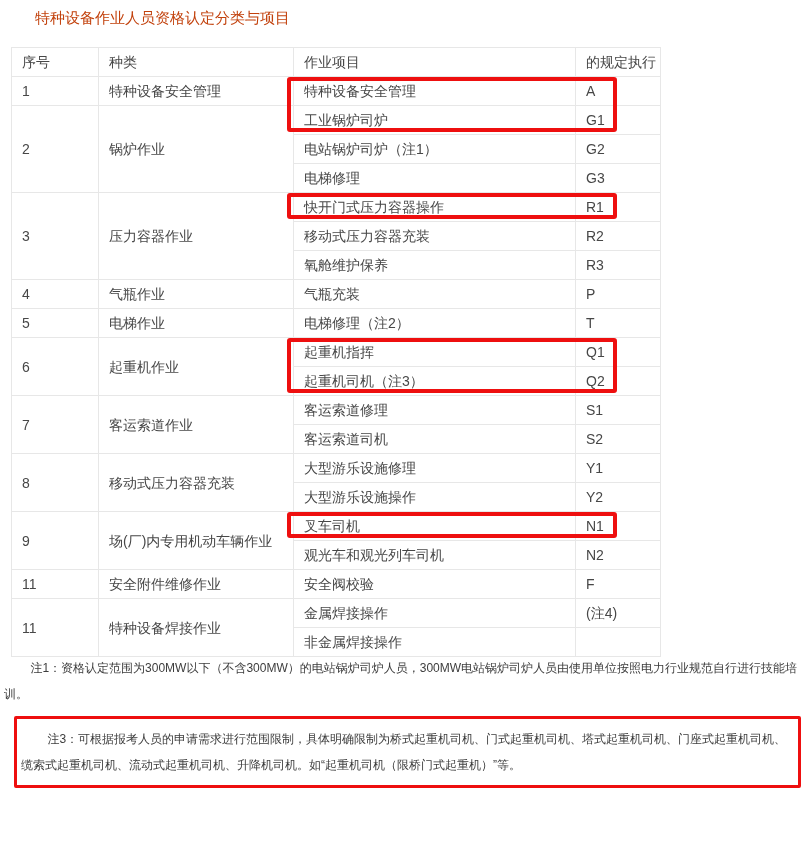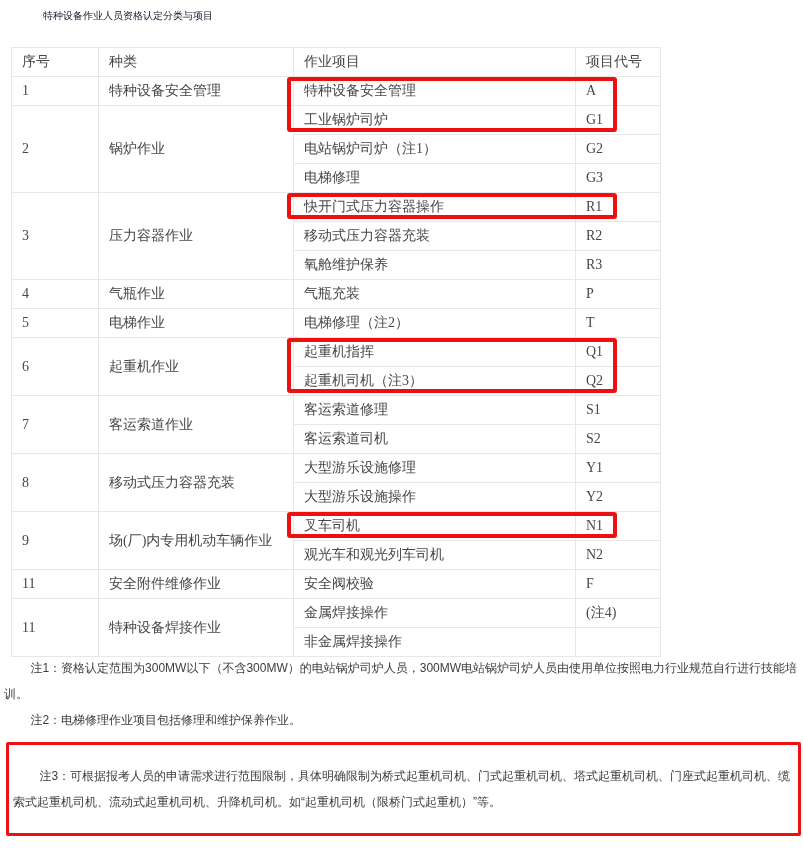--- a/index.html
+++ b/index.html
@@ -10,32 +10,31 @@
   }
   #page {
     position: relative;
     width: 803px;
     height: 856px;
     background: #ffffff;
     overflow: hidden;
   }
   .doc-title {
     position: absolute;
-    left: 43px;
+    left: 35px;
     top: 9px;
-    font-size: 10px;
-    color: #0f172a;
+    font-size: 15px;
+    color: #c2410c;
     white-space: nowrap;
   }
   .table-wrap {
     position: absolute;
     left: 11px;
     top: 47px;
     width: 649px;
-    font-family: Liberation Serif, serif;
   }
   table.qual {
     border-collapse: collapse;
     width: 649px;
     table-layout: fixed;
   }
   table.qual th, table.qual td {
     border: 1px solid #e7e7e7;
     font-size: 14px;
     font-weight: normal;
@@ -68,24 +67,24 @@
   .notes p {
     margin: 0 4px;
     padding: 0;
     line-height: 26px;
     text-indent: 2.2em;
   }
   .note-1 { margin-top: 5px; }
   .note-2 { margin-top: 25px; }
   .note-4 { margin-top: 12px; }
   .note-box {
-    margin: 9px 2px 0 6px;
+    margin: 9px 2px 0 14px;
     border: 3px solid #ee0f0f;
     border-radius: 2px;
-    padding: 18px 2px;
+    padding: 7px 2px;
   }
   .note-box p { margin: 0 2px; }
 </style>
 </head>
 <body>
 
 <div id="page">
 
   <div class="doc-title">特种设备作业人员资格认定分类与项目</div>
 
@@ -95,21 +94,21 @@
         <col style="width:87px">
         <col style="width:195px">
         <col style="width:282px">
         <col style="width:85px">
       </colgroup>
       <thead>
         <tr>
           <th>序号</th>
           <th>种类</th>
           <th>作业项目</th>
-          <th>项目代号</th>
+          <th>的规定执行</th>
         </tr>
       </thead>
       <tbody>
           <tr>
             <td rowspan="1">1</td>
             <td rowspan="1">特种设备安全管理</td>
             <td>特种设备安全管理</td>
             <td>A</td>
           </tr>
           <tr>
@@ -211,19 +210,18 @@
         </tbody>
     </table>
   <div class="hl-box" style="top: 30px; left: 276px; width: 330px; height: 55px;"></div>
       <div class="hl-box" style="top: 146px; left: 276px; width: 330px; height: 26px;"></div>
       <div class="hl-box" style="top: 291px; left: 276px; width: 330px; height: 55px;"></div>
       <div class="hl-box" style="top: 465px; left: 276px; width: 330px; height: 26px;"></div>
     </div>
 
   <div class="notes">
     <p class="note-1">注1：资格认定范围为300MW以下（不含300MW）的电站锅炉司炉人员，300MW电站锅炉司炉人员由使用单位按照电力行业规范自行进行技能培训。</p>
-    <p class="note-2">注2：电梯修理作业项目包括修理和维护保养作业。</p>
     <div class="note-box">
       <p>注3：可根据报考人员的申请需求进行范围限制，具体明确限制为桥式起重机司机、门式起重机司机、塔式起重机司机、门座式起重机司机、缆索式起重机司机、流动式起重机司机、升降机司机。如“起重机司机（限桥门式起重机）”等。</p>
     </div>
   </div>
 
 </div>
 
 </body></html>

